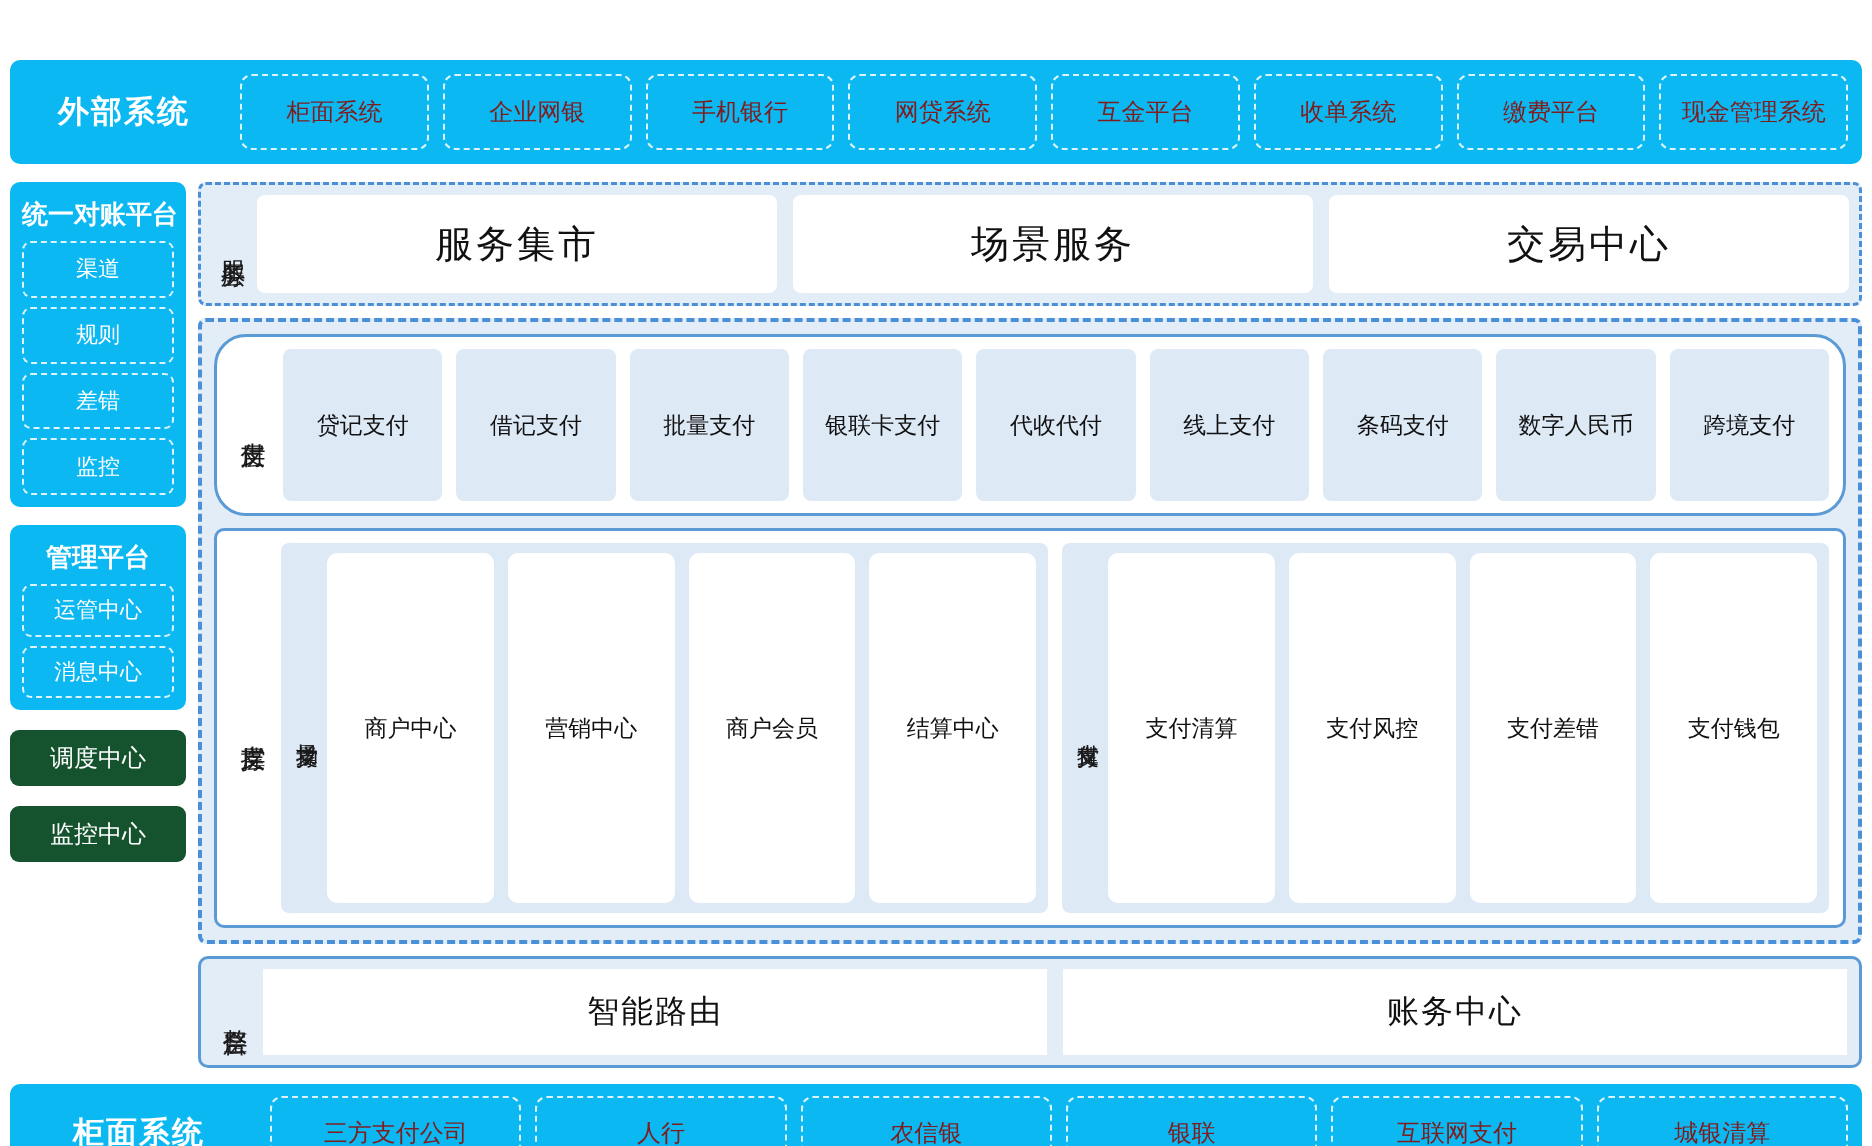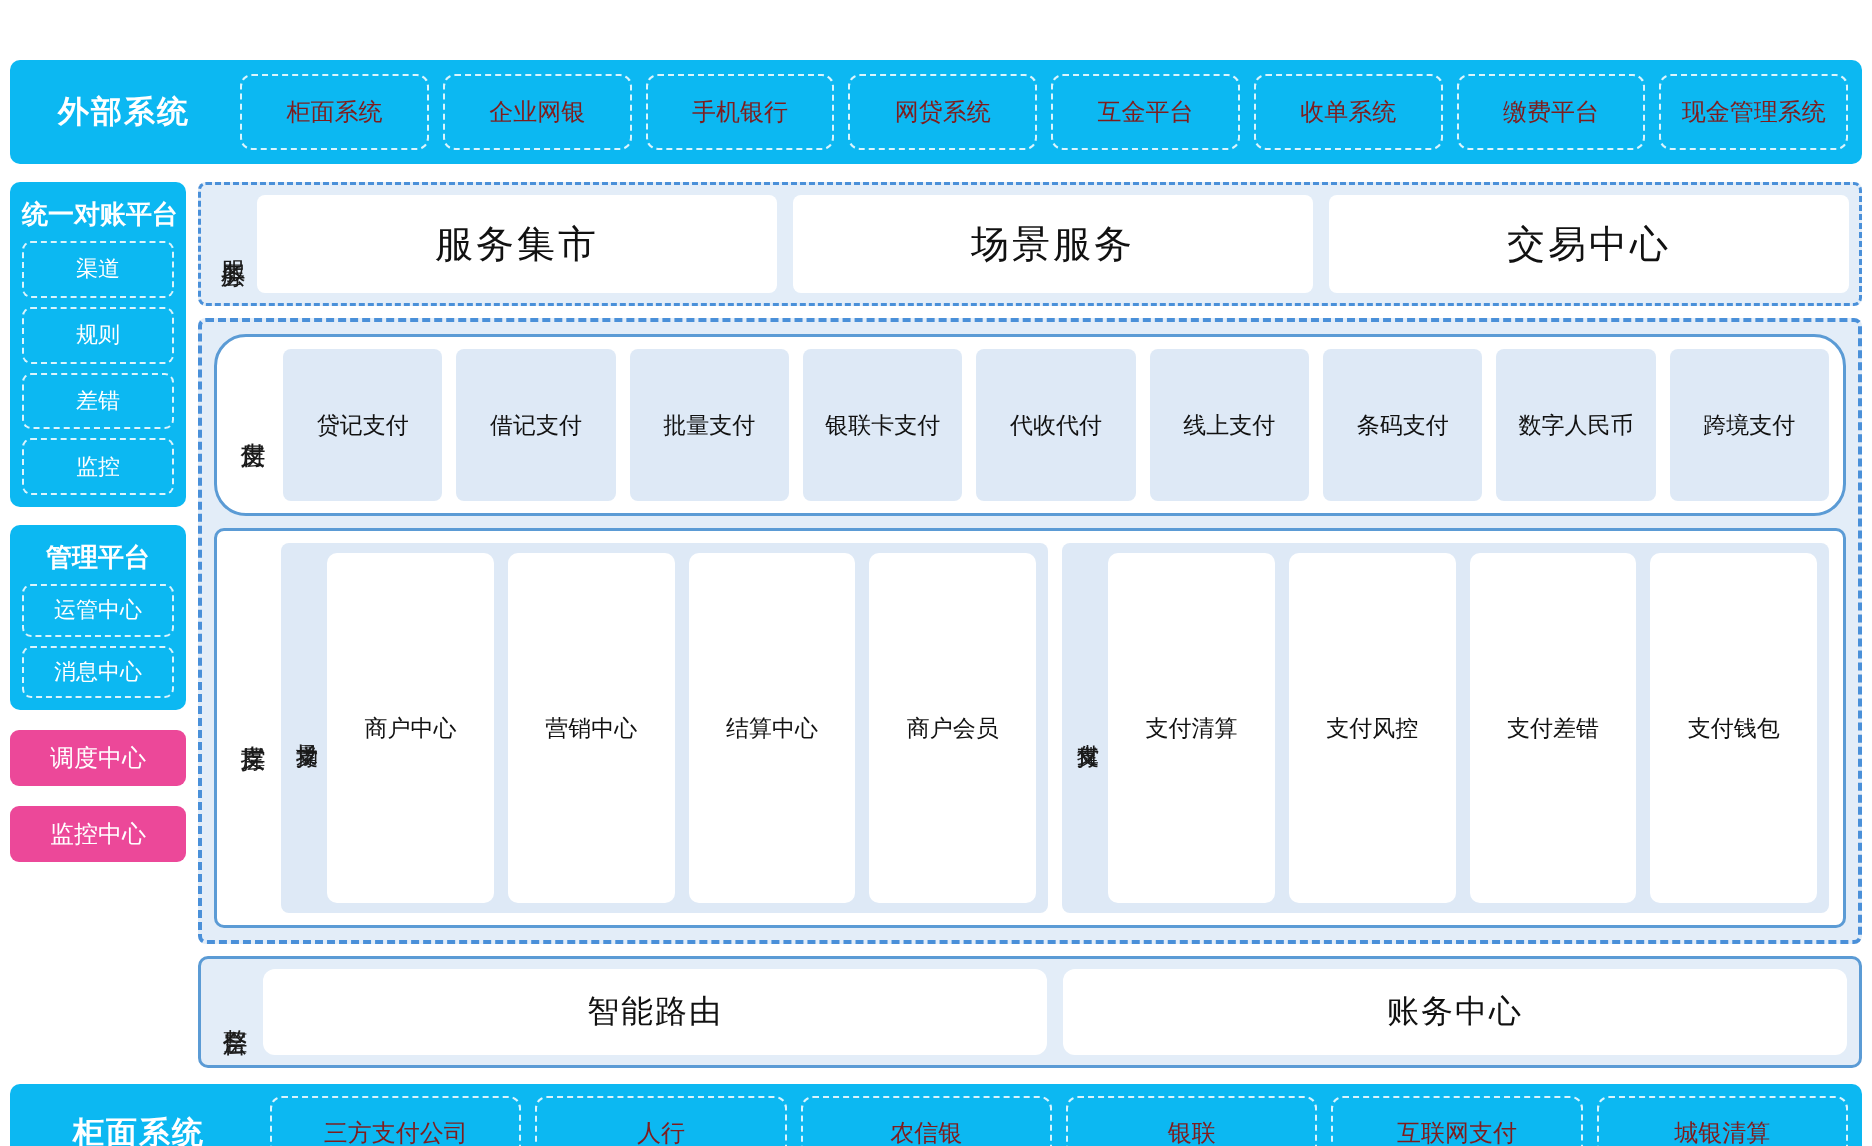--- a/index.html
+++ b/index.html
@@ -69,21 +69,21 @@
     color: #fff; font-size: 22px;
     display: flex; align-items: center; justify-content: center;
     margin-bottom: 9px;
     flex: 1 1 0;
     min-height: 44px;
   }
   .panel-blue .sub-chip:last-child { margin-bottom: 0; }
   #panel-reconciliation { flex: 0 0 325px; }
   #panel-management { flex: 0 0 185px; margin-top: 8px; }
   .solo-bar {
-    background: #ec4899; border-radius: 9px;
+    background: #14532d; border-radius: 9px;
     color: #fff; font-size: 24px;
     display: flex; align-items: center; justify-content: center;
     height: 56px; flex: 0 0 56px; margin-top: 10px;
   }
 
   
   .right-col { flex: 1 1 auto; display: flex; flex-direction: column; gap: 12px; min-width: 0; }
 
   .dashed-band {
     border: 3px dashed #4A90D9;
@@ -157,21 +157,21 @@
   #integration-layer {
     flex: 0 0 112px;
     border: 3px solid #5B9BD5;
     border-radius: 10px;
     background: #E3EDF8;
     display: flex; align-items: stretch;
     padding: 10px 12px;
   }
   #integration-layer .cards { display: flex; flex: 1 1 auto; gap: 16px; padding-left: 4px; }
   #integration-layer .card {
-    flex: 1 1 0; background: #fff; border-radius: 12px;
+    flex: 1 1 0; background: #fff; border-radius: 0;
     display: flex; align-items: center; justify-content: center;
     font-size: 32px; color: #111; letter-spacing: 2px;
   }
 
   
   #payment-channels { height: 98px; margin-top: 16px; }
   #payment-channels .blue-bar-title { width: 230px; }
   #payment-channels .chip { height: 74px; font-size: 24px; }
 </style>
 </head>
@@ -245,22 +245,22 @@
 
         <div class="solid-box" id="support-layer">
           <div class="v-label">支撑层</div>
           <div class="groups">
 
             <div class="support-group" id="group-scene">
               <div class="v-label small">场景支撑</div>
               <div class="cards">
                 <div class="card">商户中心</div>
                 <div class="card">营销中心</div>
+                <div class="card">商户会员</div>
                 <div class="card">结算中心</div>
-                <div class="card">商户会员</div>
               </div>
             </div>
 
             <div class="support-group" id="group-pay">
               <div class="v-label small">支付支撑</div>
               <div class="cards">
                 <div class="card">支付清算</div>
                 <div class="card">支付风控</div>
                 <div class="card">支付差错</div>
                 <div class="card">支付钱包</div>

